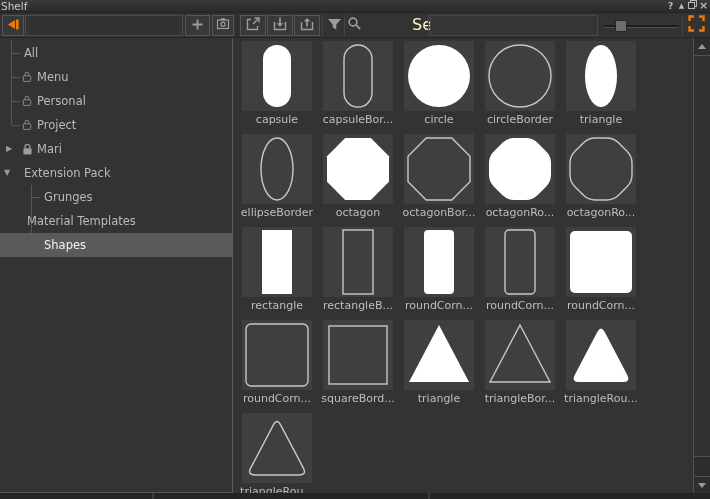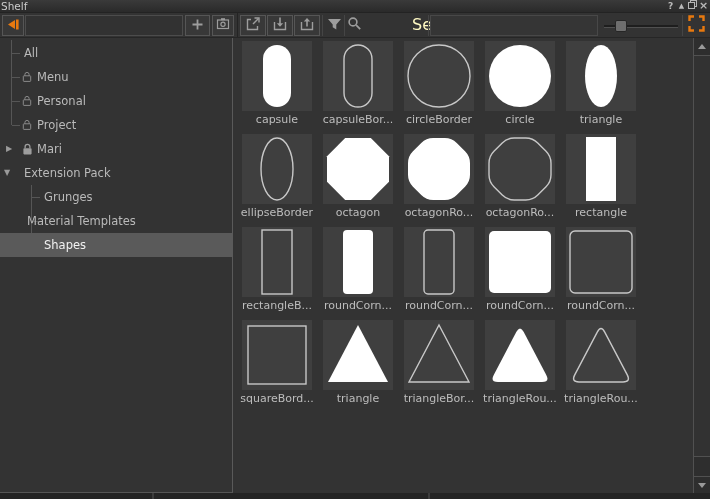--- a/index.html
+++ b/index.html
@@ -262,56 +262,64 @@
             <div class="thumb">
               <svg width="70" height="70" viewBox="0 0 70 70">
                 <rect x="21" y="4" width="28" height="62" rx="14" fill="none" stroke="#c8c8c8" stroke-width="1.4"></rect>
               </svg>
             </div>
             <div class="cell-label">capsuleBor...</div>
           </div>
           <div class="cell">
             <div class="thumb">
               <svg width="70" height="70" viewBox="0 0 70 70">
+                <circle cx="35" cy="35" r="31" fill="#ffffff"></circle>
+              </svg>
+            </div>
+            <div class="cell-label">circle</div>
+          </div>
+          <div class="cell">
+            <div class="thumb">
+              <svg width="70" height="70" viewBox="0 0 70 70">
                 <circle cx="35" cy="35" r="31" fill="none" stroke="#c8c8c8" stroke-width="1.4"></circle>
               </svg>
             </div>
             <div class="cell-label">circleBorder</div>
           </div>
           <div class="cell">
             <div class="thumb">
               <svg width="70" height="70" viewBox="0 0 70 70">
-                <circle cx="35" cy="35" r="31" fill="#ffffff"></circle>
-              </svg>
-            </div>
-            <div class="cell-label">circle</div>
-          </div>
-          <div class="cell">
-            <div class="thumb">
-              <svg width="70" height="70" viewBox="0 0 70 70">
                 <ellipse cx="35" cy="35" rx="16" ry="31" fill="#ffffff"></ellipse>
               </svg>
             </div>
             <div class="cell-label">triangle</div>
           </div>
           <div class="cell">
             <div class="thumb">
               <svg width="70" height="70" viewBox="0 0 70 70">
                 <ellipse cx="35" cy="35" rx="16" ry="31" fill="none" stroke="#c8c8c8" stroke-width="1.4"></ellipse>
               </svg>
             </div>
             <div class="cell-label">ellipseBorder</div>
           </div>
           <div class="cell">
             <div class="thumb">
               <svg width="70" height="70" viewBox="0 0 70 70">
                 <polygon points="22.2,4 47.8,4 66,22.2 66,47.8 47.8,66 22.2,66 4,47.8 4,22.2" fill="#ffffff"></polygon>
               </svg>
             </div>
             <div class="cell-label">octagon</div>
+          </div>
+          <div class="cell">
+            <div class="thumb">
+              <svg width="70" height="70" viewBox="0 0 70 70">
+                <polygon points="22.2,4 47.8,4 66,22.2 66,47.8 47.8,66 22.2,66 4,47.8 4,22.2" fill="none" stroke="#c8c8c8" stroke-width="1.4"></polygon>
+              </svg>
+            </div>
+            <div class="cell-label">octagonBor...</div>
           </div>
           <div class="cell">
             <div class="thumb">
               <svg width="70" height="70" viewBox="0 0 70 70">
                 <path d="M 17.250252531694166 8.949747468305832 Q 22.2 4 29.2 4 L 40.8 4 Q 47.8 4 52.74974746830583 8.949747468305832 L 61.05025253169417 17.250252531694166 Q 66 22.2 66 29.2 L 66 40.8 Q 66 47.8 61.05025253169417 52.74974746830583 L 52.74974746830583 61.05025253169417 Q 47.8 66 40.8 66 L 29.2 66 Q 22.2 66 17.250252531694166 61.05025253169417 L 8.949747468305832 52.74974746830583 Q 4 47.8 4 40.8 L 4 29.2 Q 4 22.2 8.949747468305832 17.250252531694166 Z" fill="#ffffff"></path>
               </svg>
             </div>
             <div class="cell-label">octagonRo...</div>
           </div>
           <div class="cell">

